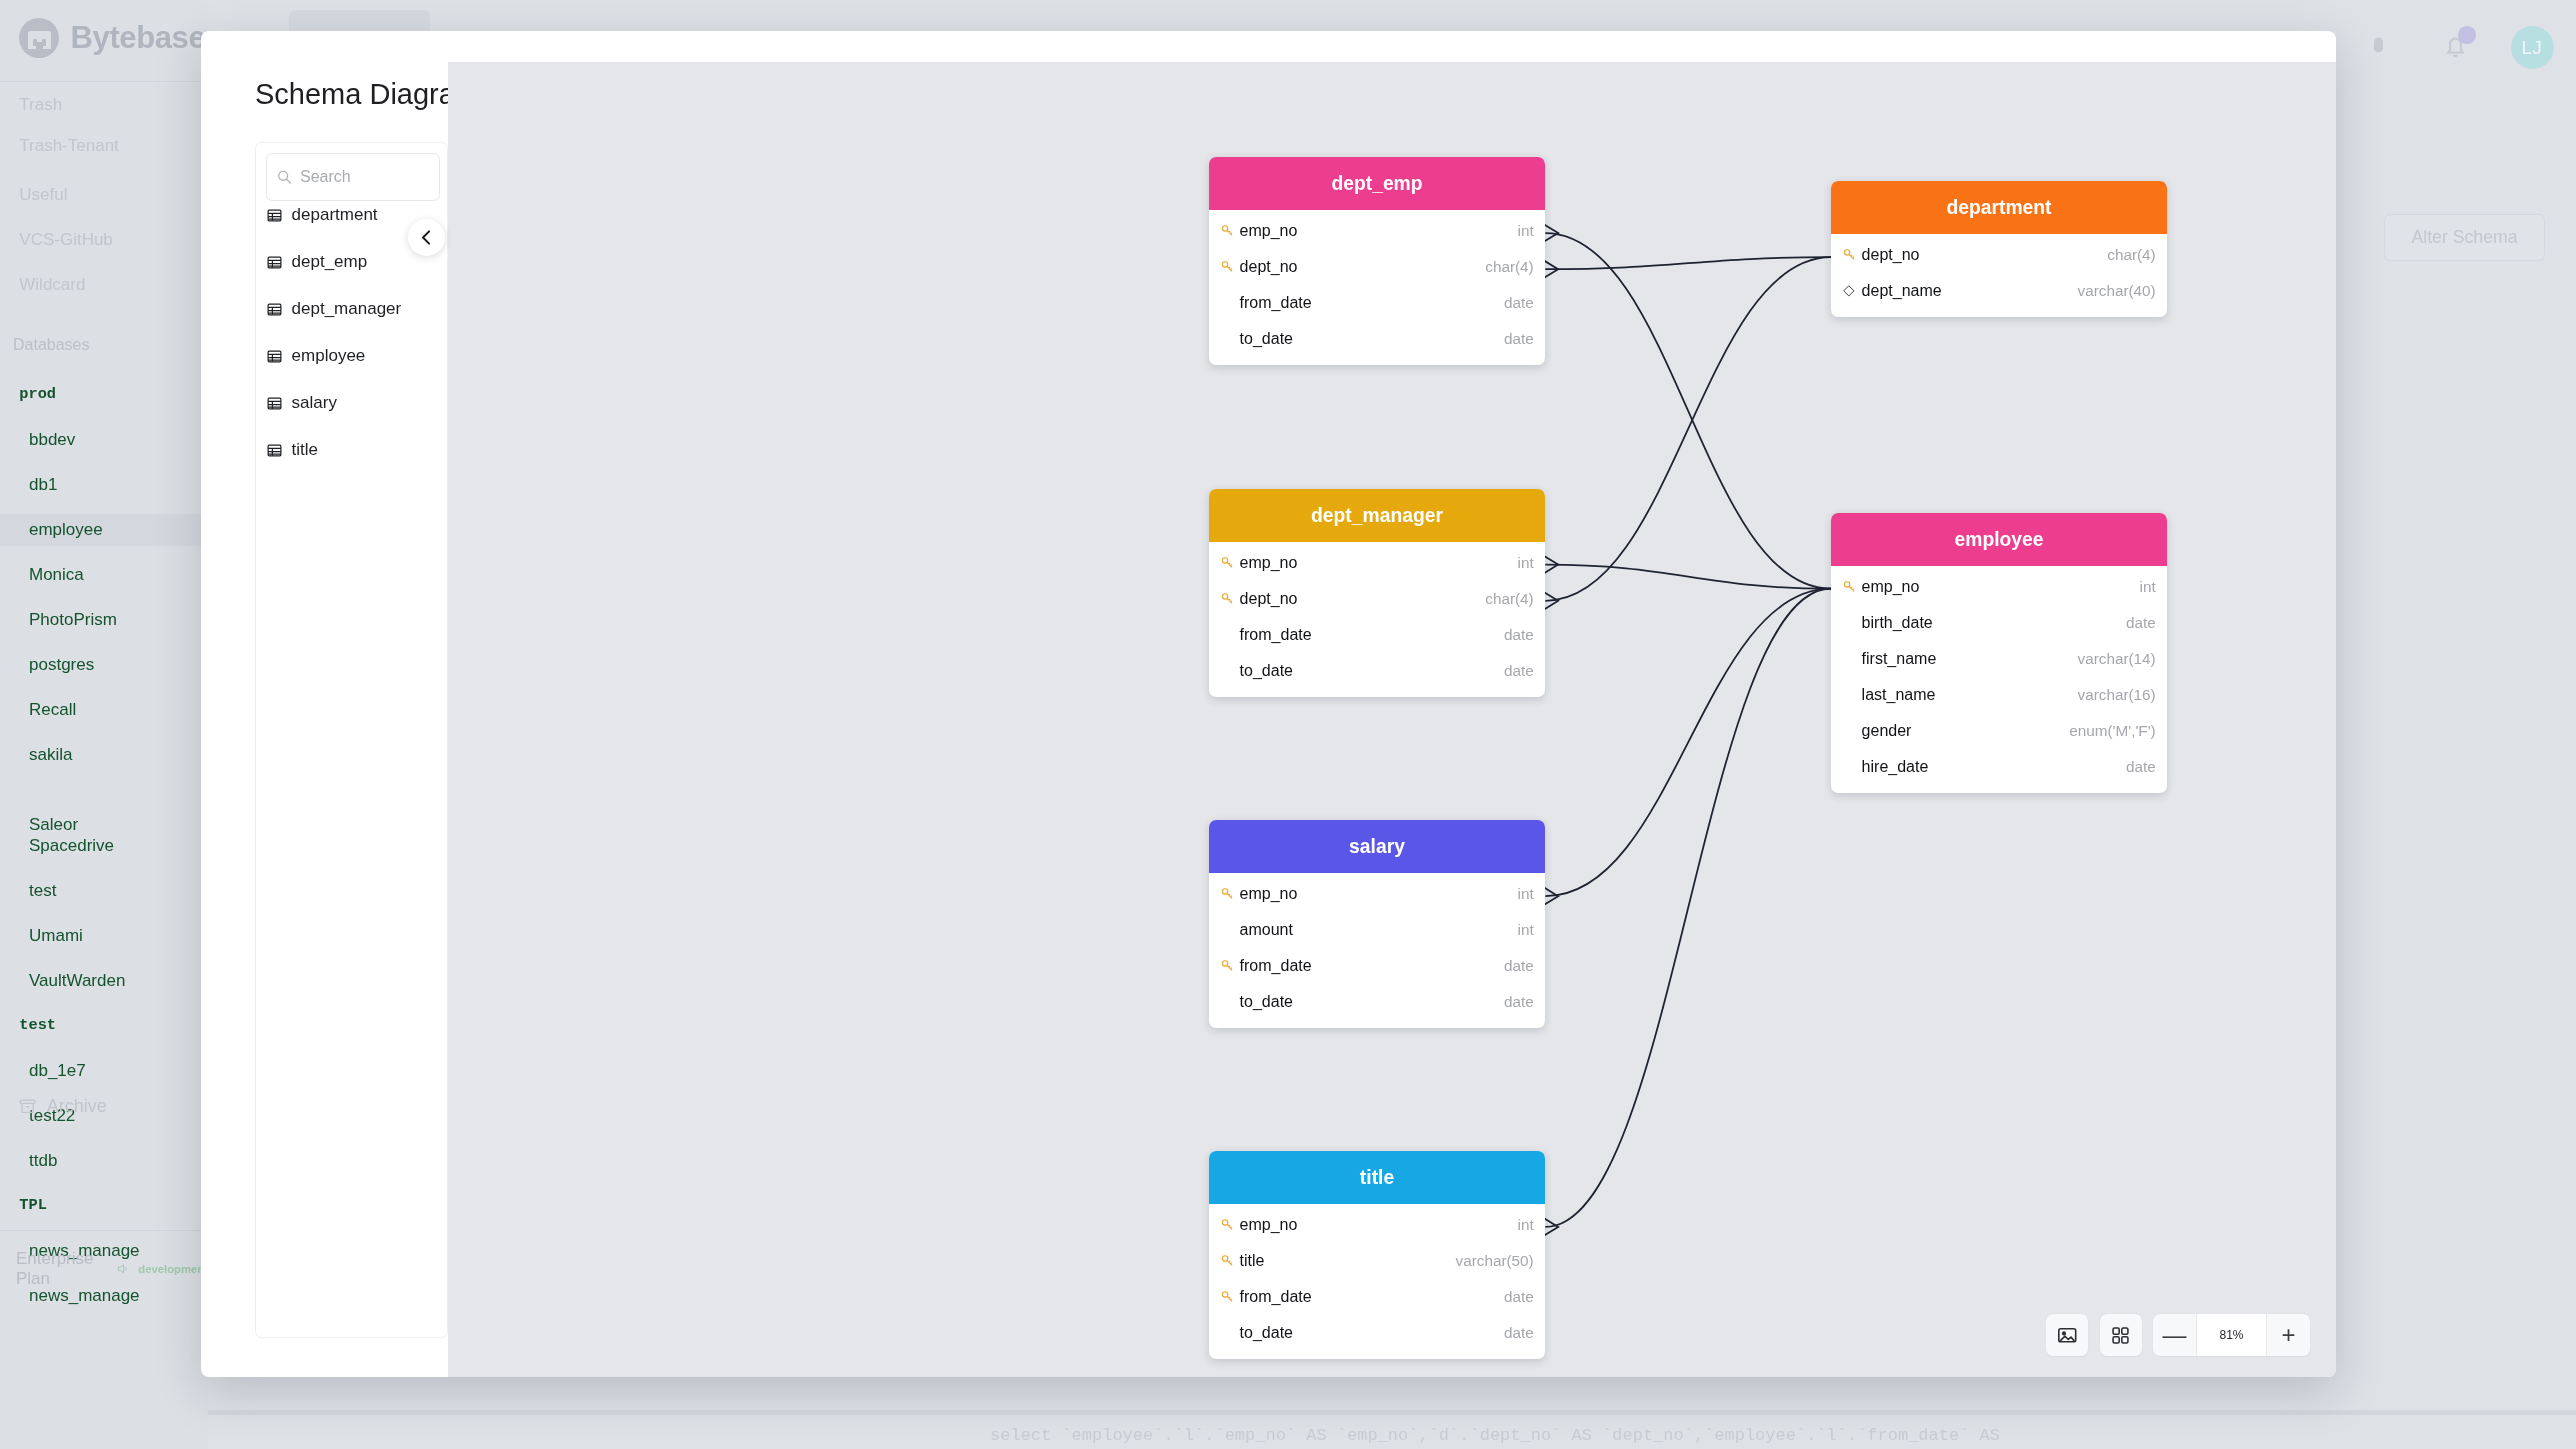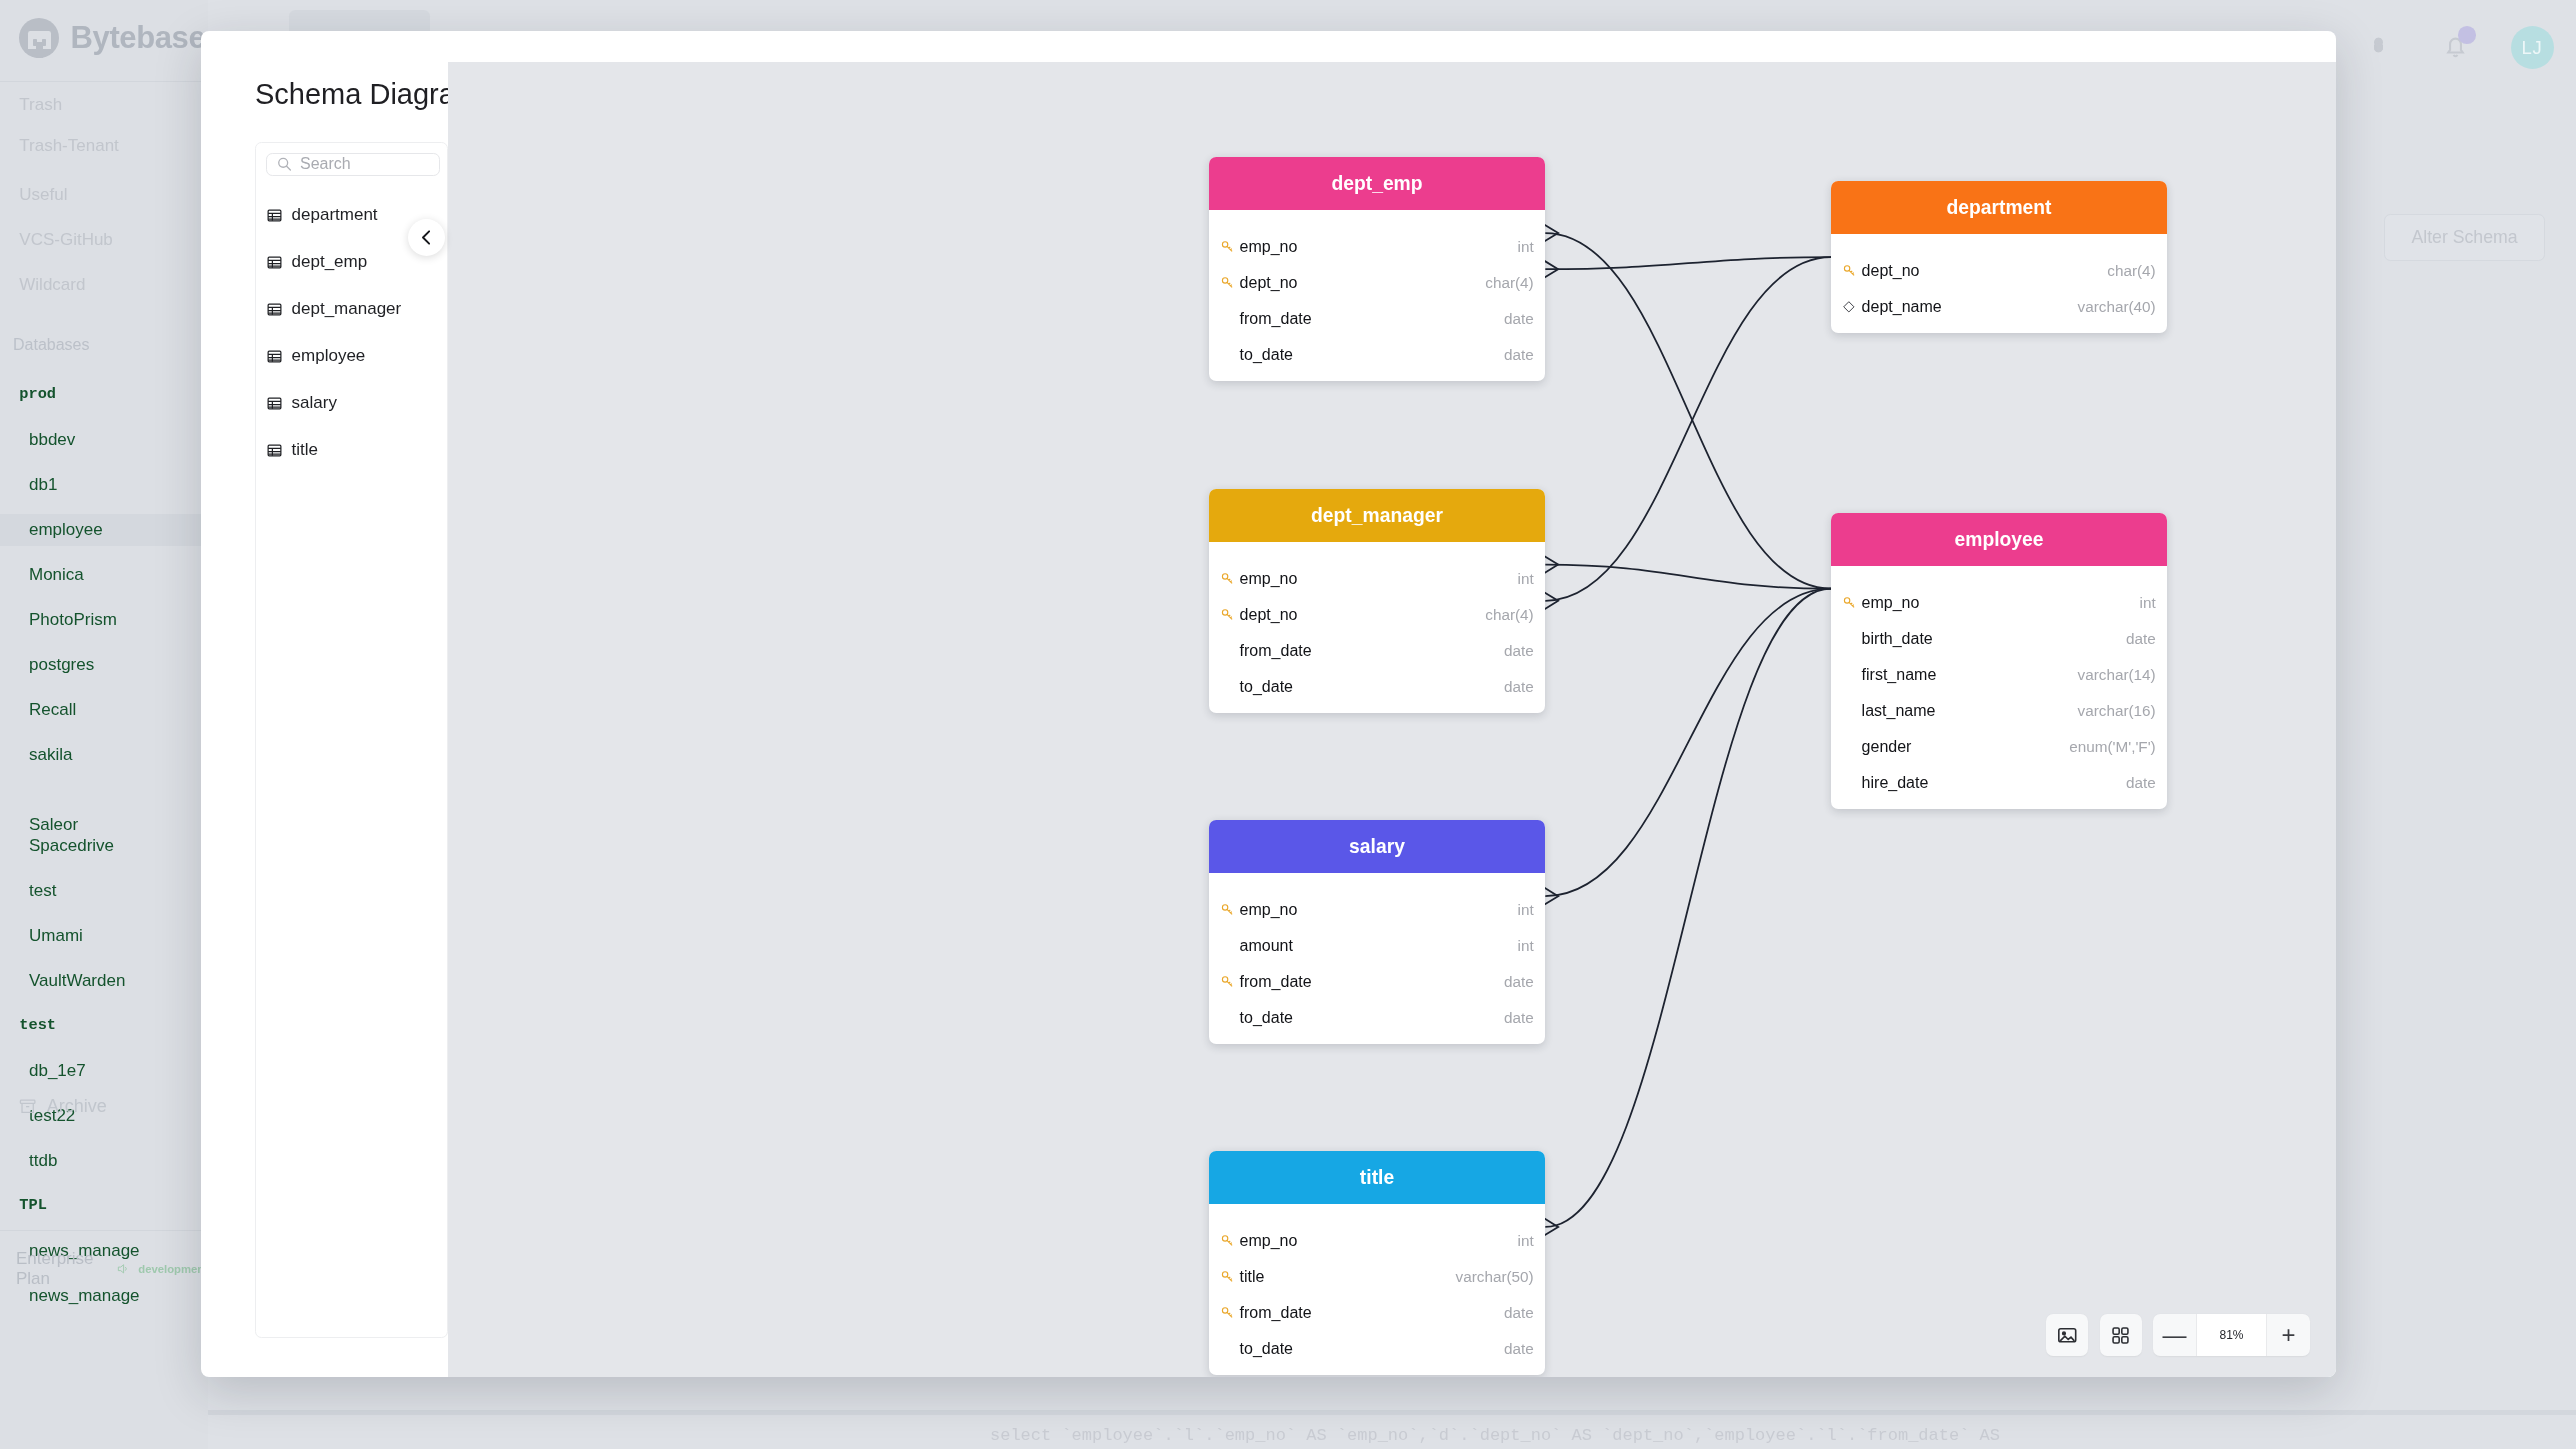--- a/index.html
+++ b/index.html
@@ -116,21 +116,21 @@
     display:flex; align-items:center; justify-content:center; cursor:pointer;
   }
   #modal-close svg { width: 24px; height: 24px; }
 
   
   #side-panel {
     position: absolute; left: 54px; top: 111px; width: 193px; height: 1196px;
     background: #fff; border: 0.8px solid #edeef0; border-radius: 6.4px;
   }
   #search-box {
-    position: absolute; left: 9.7px; top: 9.7px; width: 174px; height: 23px;
+    position: absolute; left: 9.7px; top: 9.7px; width: 174px; height: 48px;
     border: 0.8px solid #e6e7ea; border-radius: 6.4px; background: #fff;
     display: flex; align-items: center; padding: 0 9.7px; gap: 7.2px;
   }
   #search-input {
     border: none; outline: none; font-size: 16px; color: #36373b;
     font-family: "Liberation Sans", sans-serif; width: 129px; background: transparent;
   }
   #search-input::placeholder { color: #a9abb1; }
   #table-list { position: absolute; left: 0; top: 60px; width: 100%; }
   .tbl-item {
@@ -154,21 +154,21 @@
   #edges { position: absolute; left: 0; top: 0; width: 1888px; height: 1315px; }
 
   .node {
     position: absolute; width: 336px; background: #fff; border-radius: 7.2px;
     box-shadow: 0 2.4px 8px rgba(30,35,50,0.16); overflow: hidden; z-index: 3;
   }
   .node-hdr {
     height: 53px; display: flex; align-items: center; justify-content: center;
     color: #fff; font-size: 19.3px; font-weight: 700;
   }
-  .node-body { padding: 19px 0 8px 0; }
+  .node-body { padding: 3px 0 8px 0; }
   .col-row {
     display: flex; align-items: center; height: 36px; padding: 0 11.3px 0 11.3px;
     font-size: 16px;
   }
   .col-ico { width: 19.3px; flex: none; display:flex; align-items:center; }
   .col-name { color: #121317; flex: 1; }
   .col-type { color: #a5a7ad; font-size: 15.3px; }
 
   
   #zoom-toolbar {

